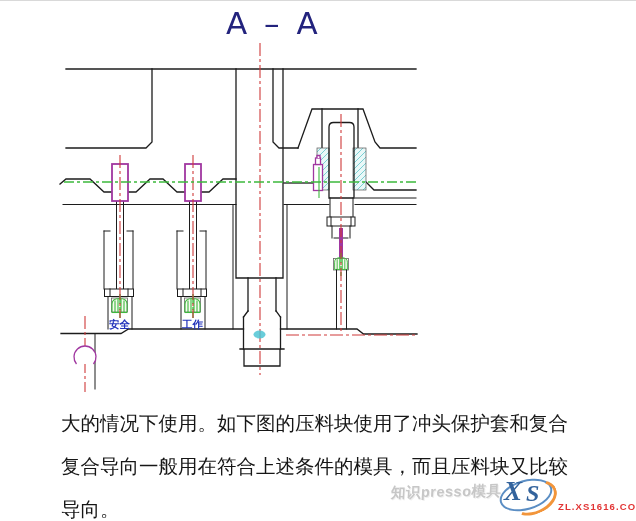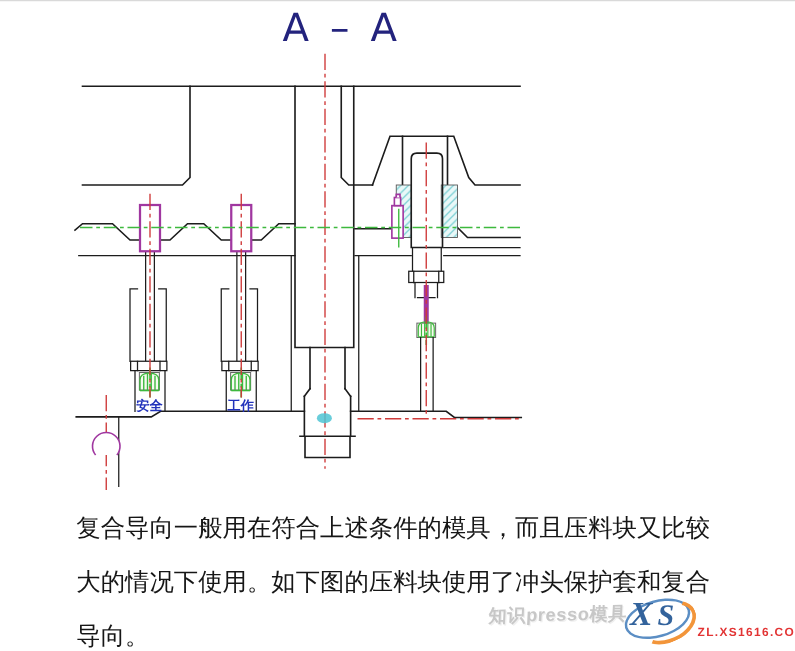--- a/index.html
+++ b/index.html
@@ -168,22 +168,22 @@
       <path class="s-g" d="M64,181 H417"></path>
     </g>
 
     <ellipse cx="259.5" cy="333.5" rx="6" ry="4" fill="var(--c-dot)" opacity="0.85"></ellipse>
 
     <text x="119.5" y="327" font-size="10.5" font-weight="600" text-anchor="middle" fill="var(--c-labelblue)">安全</text>
     <text x="192.5" y="327" font-size="10.5" font-weight="600" text-anchor="middle" fill="var(--c-labelblue)">工作</text>
   </svg>
 
   <div id="para">
+    <div class="pline">大的情况下使用。如下图的压料块使用了冲头保护套和复合</div>
     <div class="pline">复合导向一般用在符合上述条件的模具，而且压料块又比较</div>
-    <div class="pline">大的情况下使用。如下图的压料块使用了冲头保护套和复合</div>
     <div class="pline">导向。</div>
   </div>
 
   <div id="ghostwm">知识presso模具</div>
 
   <div id="xslogo">
     <div class="ell"></div>
     <div class="swoosh"></div>
     <div class="lx">X</div>
     <div class="ls">S</div>

